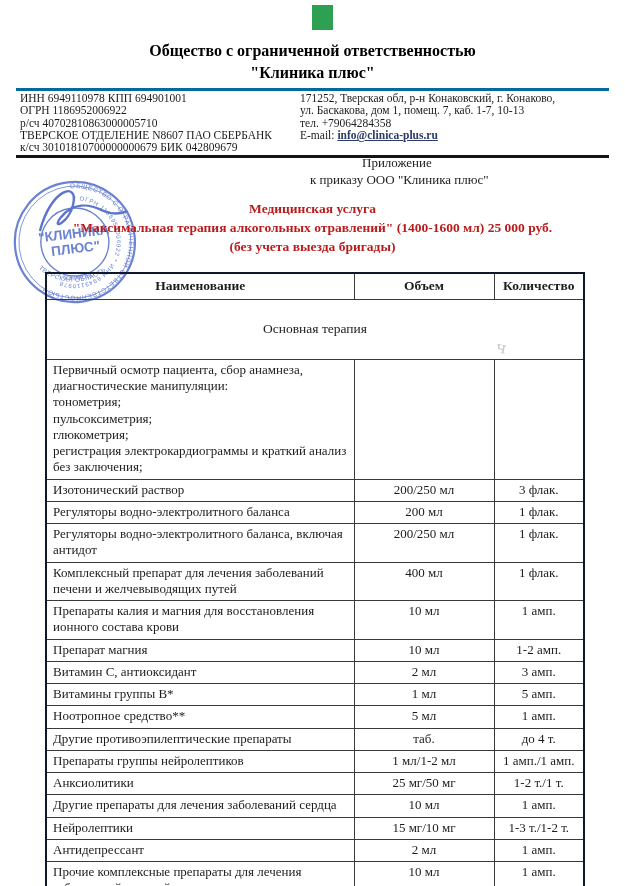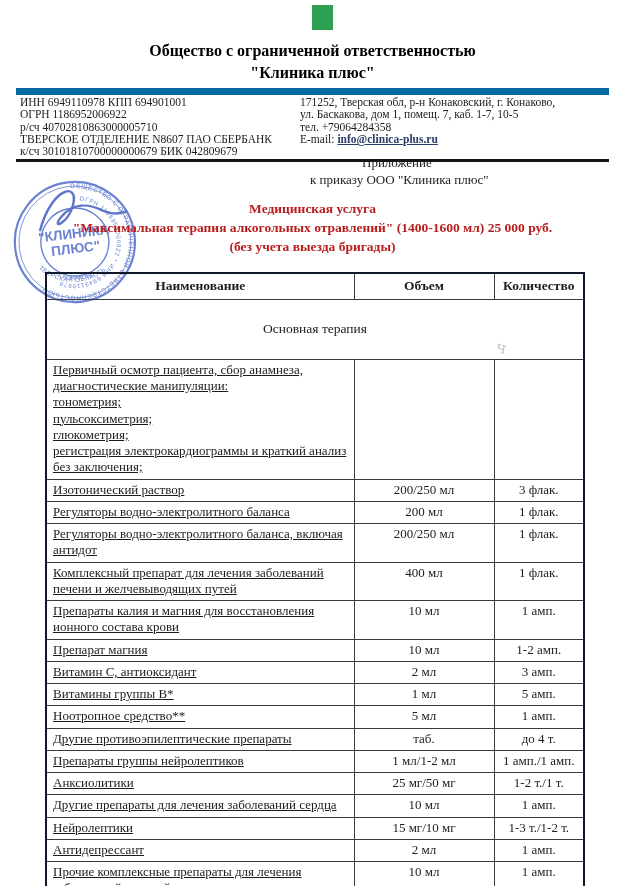--- a/index.html
+++ b/index.html
@@ -9,21 +9,21 @@
     position:relative;
   }
   .page{position:absolute;inset:0;background:#fff;}
 
   .green-mark{position:absolute;left:312px;top:5px;width:21px;height:25px;background:#2ea052;}
 
   .org-title{position:absolute;top:40px;left:0;right:0;text-align:center;
     font-weight:bold;font-size:16px;line-height:1.35;color:#000;}
 
   .req-block{position:absolute;top:88px;left:16px;right:16px;
-    border-top:7px solid #0369a1;border-bottom:3px solid #141414;
+    border-top:3px solid #0369a1;border-bottom:3px solid #141414;
     display:flex;padding:1px 0 2px 0;}
   .req-col{font-size:11.5px;line-height:12.3px;}
   .req-left{width:47%;padding-left:4px;}
   .req-right{width:53%;padding-left:6px;}
   .req-line{display:block;white-space:nowrap;}
   .email-line .email-link{text-decoration:underline;color:#2b3a66;cursor:pointer;font-weight:bold;}
 
   .appendix{position:absolute;top:155px;left:310px;font-size:13px;line-height:1.28;}
   .appendix .l1{margin-left:52px;}
 
@@ -36,21 +36,21 @@
 
   table.doc-table{position:absolute;top:272px;left:45px;width:538px;
     border-collapse:collapse;font-size:13px;table-layout:fixed;}
   table.doc-table col.c1{width:308px;}
   table.doc-table col.c2{width:140px;}
   table.doc-table col.c3{width:90px;}
   table.doc-table th,table.doc-table td{
     border:1px solid #3a3a3a;vertical-align:top;line-height:1.25;}
   table.doc-table{border:2px solid #0f172a;}
   table.doc-table th{font-weight:bold;text-align:center;padding:4px 3px;font-size:13.5px;}
-  td.name-cell{text-align:left;padding:2px 4px 3px 6px;white-space:pre-line;text-decoration:underline;}
+  td.name-cell{text-align:left;padding:2px 4px 3px 6px;white-space:pre-line;}
   td.vol-cell,td.qty-cell{text-align:center;padding:2px 3px 3px 3px;}
   tr.section-row td{text-align:center;padding:21px;font-size:13.5px;}
 
   .faint-glyph{position:absolute;left:496px;top:338px;font-size:16px;color:#9a9a9a;
     opacity:.55;transform:rotate(12deg);font-family:"DejaVu Serif",serif;}
 </style>
 </head>
 <body>
 
 <div class="page">
@@ -65,21 +65,21 @@
   <div class="req-block">
     <div class="req-col req-left">
       <span class="req-line">ИНН 6949110978 КПП 694901001</span>
       <span class="req-line">ОГРН  1186952006922</span>
       <span class="req-line">р/сч 40702810863000005710</span>
       <span class="req-line">ТВЕРСКОЕ ОТДЕЛЕНИЕ N8607 ПАО СБЕРБАНК</span>
       <span class="req-line">к/сч 30101810700000000679 БИК 042809679</span>
     </div>
     <div class="req-col req-right">
       <span class="req-line">171252, Тверская обл, р-н Конаковский, г. Конаково,</span>
-      <span class="req-line">ул. Баскакова, дом 1, помещ. 7, каб. 1-7, 10-5</span>
+      <span class="req-line">ул. Баскакова, дом 1, помещ. 7, каб. 1-7, 10-13</span>
       <span class="req-line">тел. +79064284358</span>
       <span class="req-line email-line">
         <span>E-mail:</span>
         <span class="email-link">info@clinica-plus.ru</span>
       </span>
     </div>
   </div>
 
   <div class="appendix">
     <div class="l1">Приложение</div>

